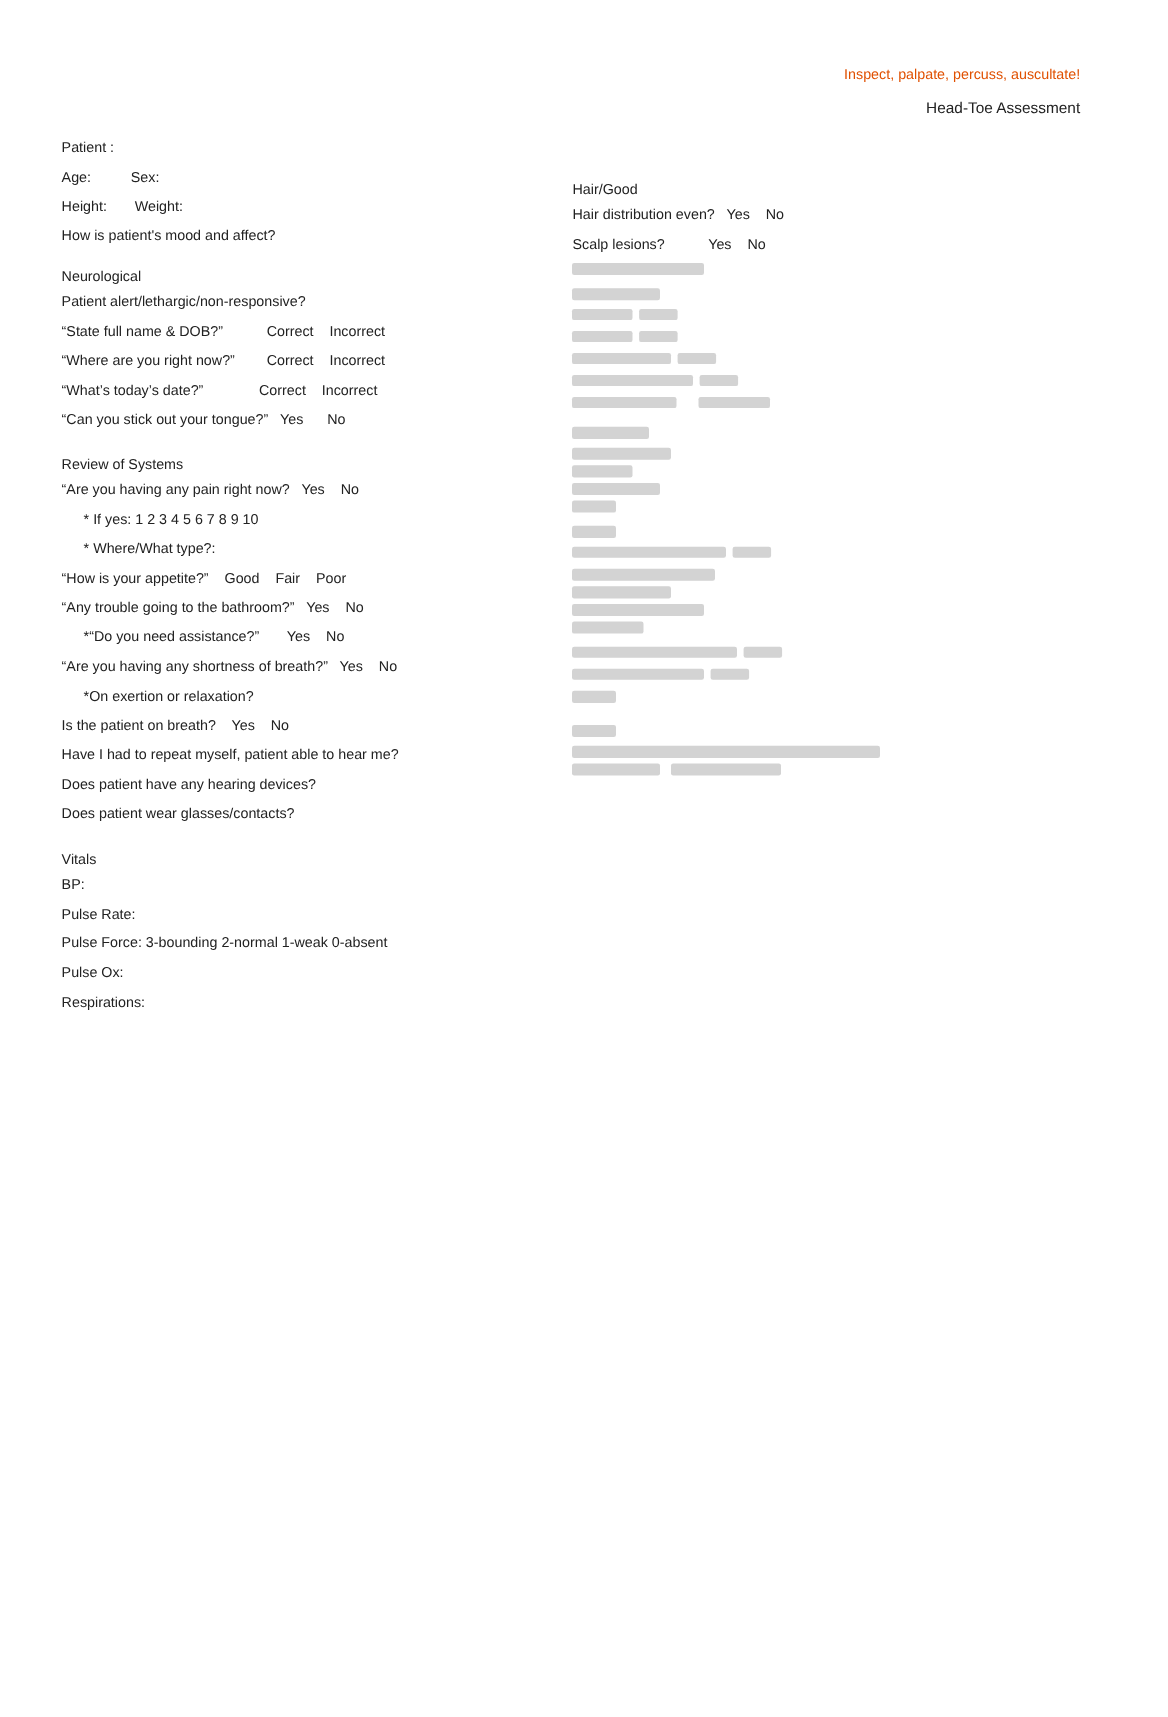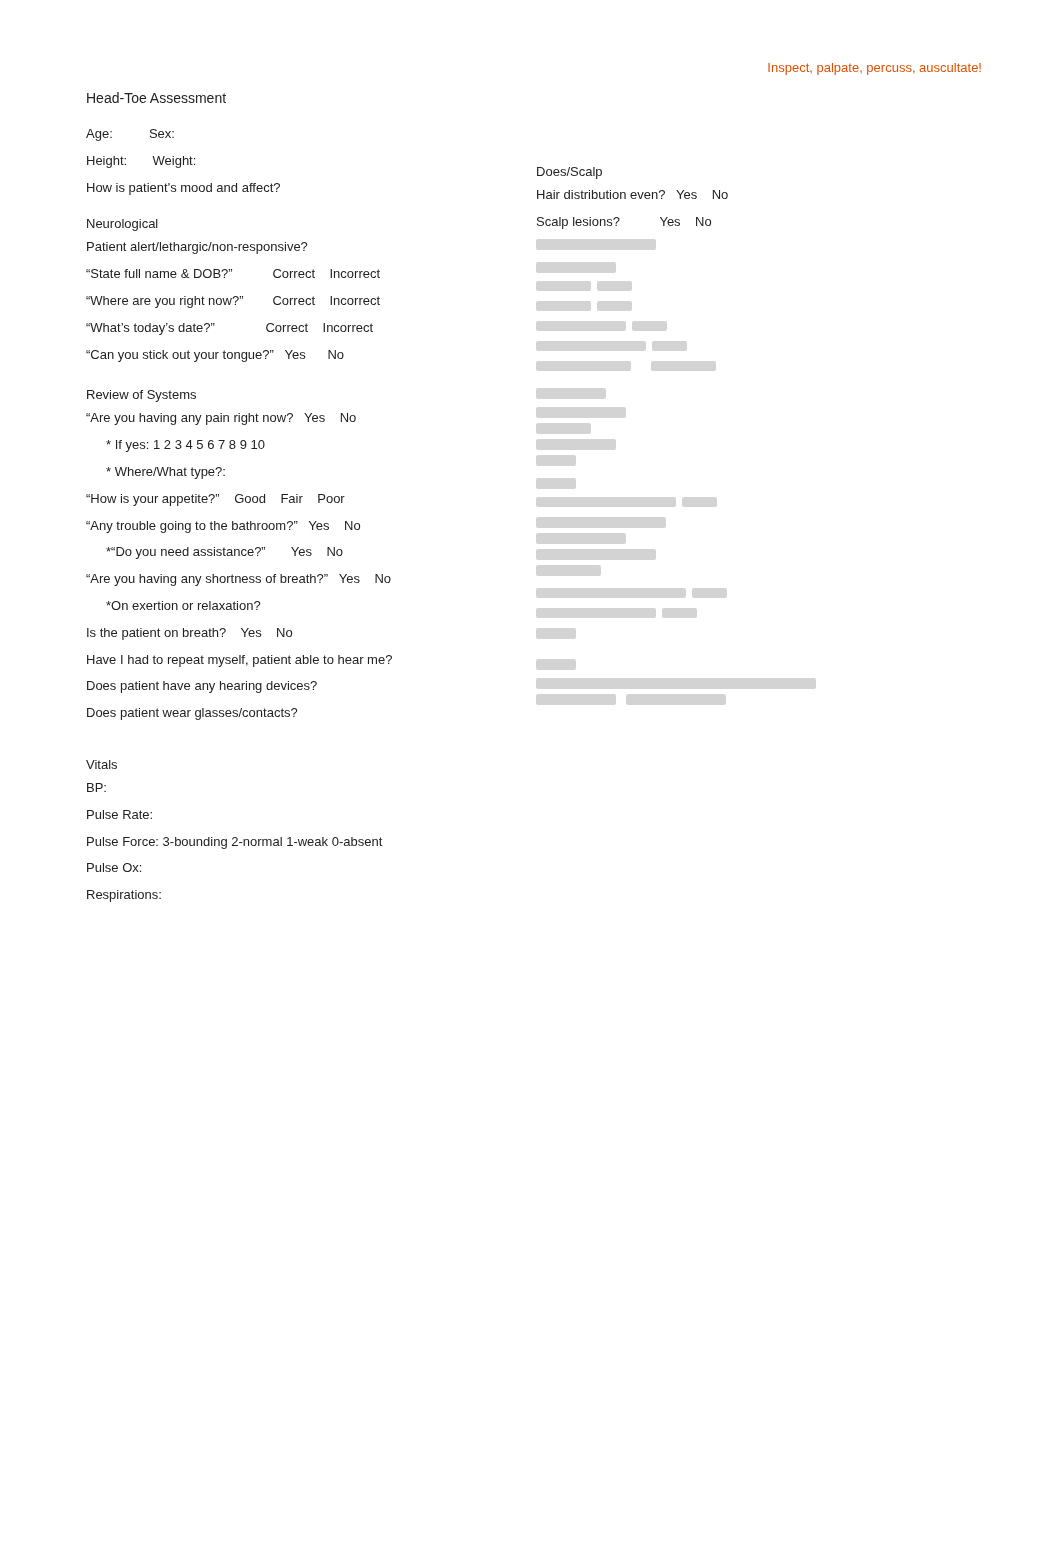--- a/index.html
+++ b/index.html
@@ -6,33 +6,33 @@
     body {
       background: #fff;
       font-family: Arial, sans-serif;
       font-size: 13px;
       color: #222;
       width: 1062px;
       min-height: 1561px;
       position: relative;
     }
     .page {
-      padding: 60px 80px 60px 86px;
+      padding: 60px 80px 60px 56px;
       position: relative;
     }
     .top-right {
       position: absolute;
       top: 60px;
       right: 80px;
       color: #e05000;
       font-size: 13px;
       font-style: normal;
     }
     .title {
-      text-align: left;
+      text-align: right;
       font-size: 14px;
       margin-bottom: 18px;
       margin-top: 30px;
     }
     .two-col {
       display: flex;
       gap: 0;
       width: 100%;
     }
     .left-col {
@@ -81,20 +81,23 @@
 <div class="page">
 
   <div class="top-right">Inspect, palpate, percuss, auscultate!</div>
 
   <div class="title">Head-Toe Assessment</div>
 
   <div class="two-col">
 
     <div class="left-col">
 
+      <div class="field-row">
+        <span>Patient :</span>
+      </div>
 
       <div class="field-row">
         <span>Age:</span>
         &nbsp;&nbsp;&nbsp;&nbsp;&nbsp;&nbsp;&nbsp;&nbsp;
         <span>Sex:</span>
       </div>
 
       <div class="field-row">
         <span>Height:</span>
         &nbsp;&nbsp;&nbsp;&nbsp;&nbsp;
@@ -216,21 +219,21 @@
       </div>
 
       <div class="field-row">
         <span>Does patient have any hearing devices?</span>
       </div>
 
       <div class="field-row">
         <span>Does patient wear glasses/contacts?</span>
       </div>
 
-      <div class="section-heading" style="margin-top:33px;">
+      <div class="section-heading" style="margin-top:22px;">
         <span>Vitals</span>
       </div>
 
       <div class="field-row">
         <span>BP:</span>
       </div>
 
       <div class="field-row">
         <span>Pulse Rate:</span>
       </div>
@@ -248,21 +251,21 @@
       </div>
 
     </div>
 
     <div class="right-col">
 
 
       <div style="height: 38px;"></div>
 
       <div class="section-heading" style="margin-top:2px;">
-        <span>Does/Scalp</span>
+        <span>Hair/Good</span>
       </div>
 
       <div class="field-row">
         <span>Hair distribution even?</span>
         &nbsp;
         <span>Yes</span>
         &nbsp;&nbsp;
         <span>No</span>
       </div>
 

